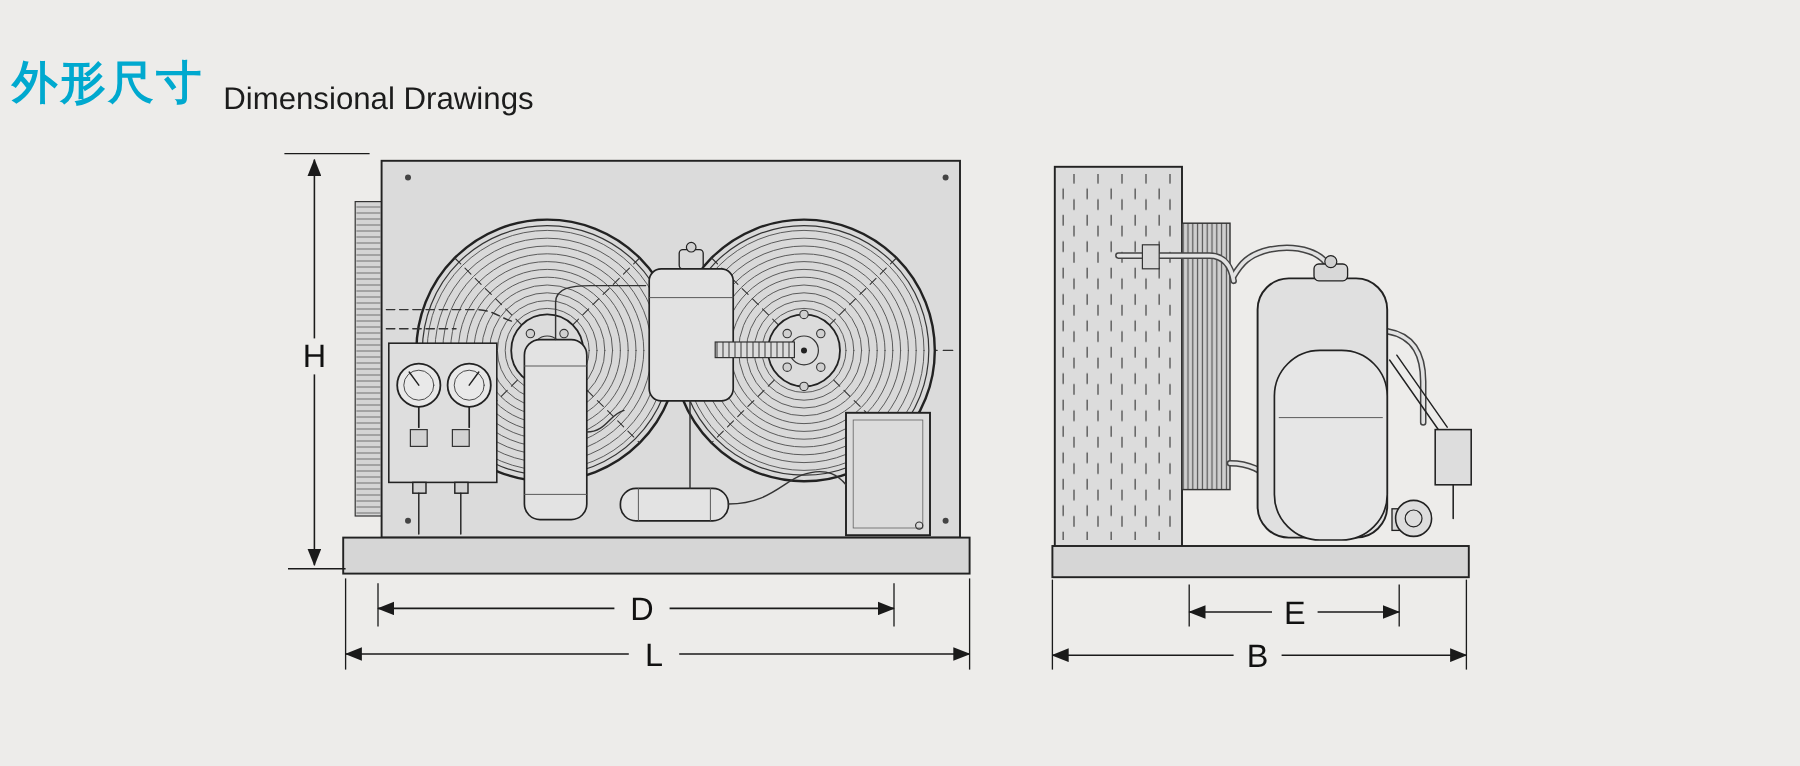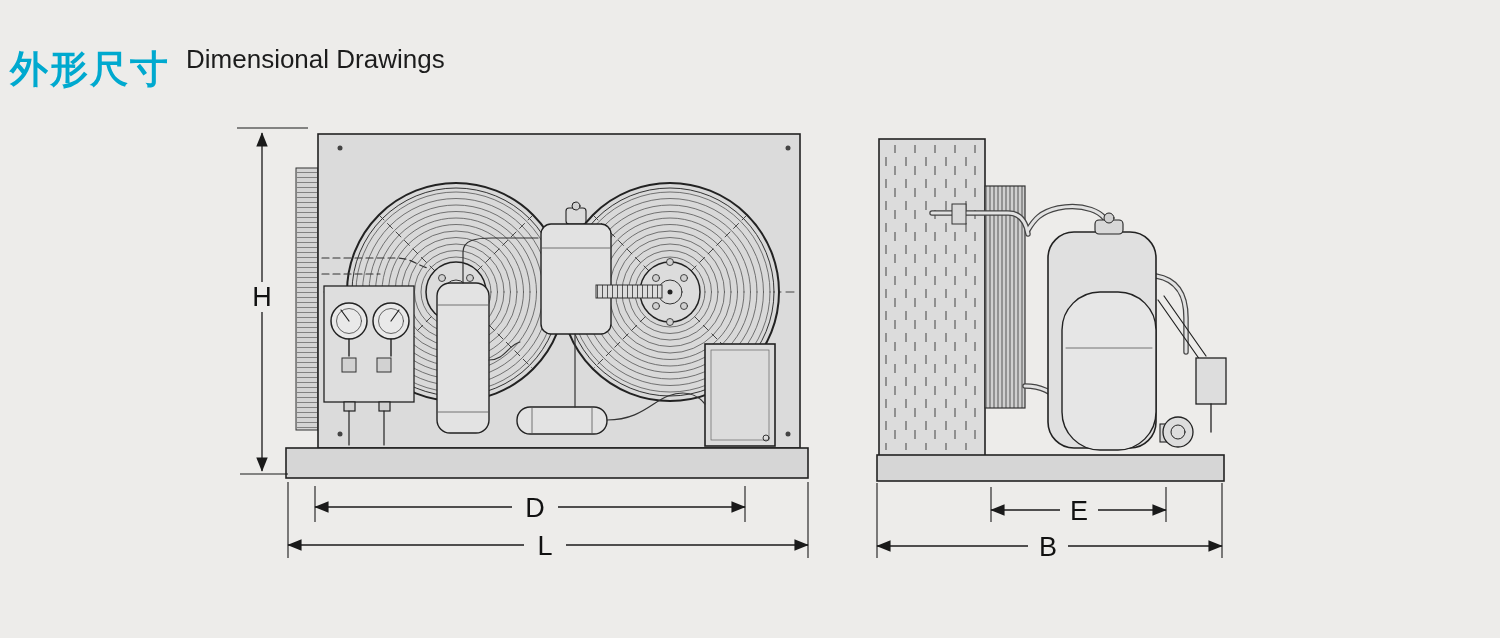--- a/index.html
+++ b/index.html
@@ -18,20 +18,21 @@
   .title-cn {
     color: var(--accent);
     font-size: 38px;
     font-weight: bold;
     letter-spacing: 2px;
   }
   .title-en {
     color: #1c1c1c;
     font-size: 26px;
     font-weight: normal;
+    margin-top: 23px;
   }
   svg.drawing { position: absolute; top: 0; left: 0; }
   svg text {
     font-family: "Liberation Sans", sans-serif;
     font-size: 27px;
     fill: #111;
   }
 </style>
 </head>
 <body style="background: rgb(237, 236, 234);">

